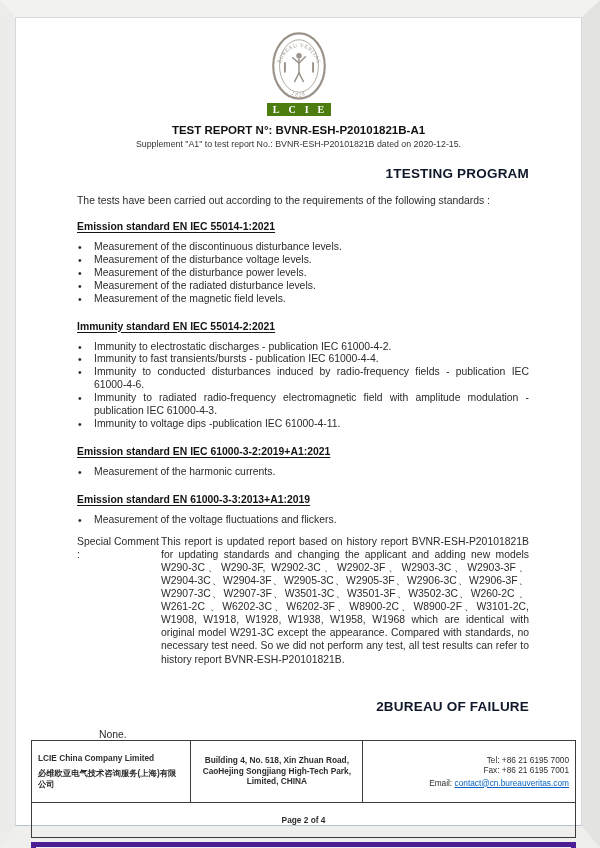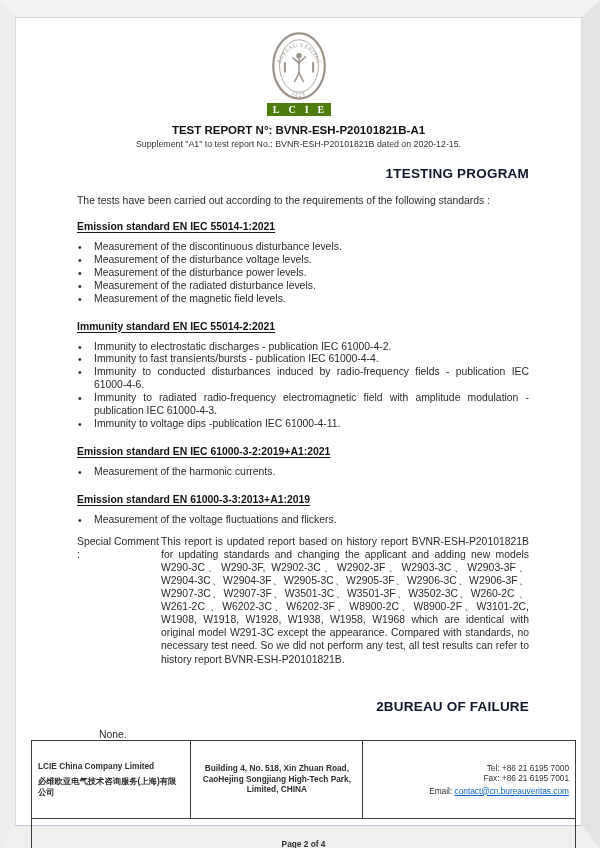--- a/index.html
+++ b/index.html
@@ -54,21 +54,21 @@
   ul.bullets li::before{
     content:"\2022";position:absolute;left:1px;top:0;font-size:10.5px;
   }
   .special{display:flex;margin-top:8px;}
   .sc-label{width:84px;flex:none;line-height:13.1px;}
   .sc-text{flex:1;text-align:justify;line-height:13.1px;}
   .none-line{margin:15px 0 0 22px;}
   
   .footer{margin-top:auto;padding:0 5px 29px 15px;}
   table.ftr{width:100%;border-collapse:collapse;table-layout:fixed;}
-  table.ftr td{border:1px solid #3c3c3c;vertical-align:middle;padding:20px 6px;}
+  table.ftr td{border:1px solid #3c3c3c;vertical-align:middle;padding:12px 6px;}
   td.c1{width:29%;font-weight:bold;font-size:8.3px;}
   td.c2{width:31.5%;font-weight:bold;font-size:8.3px;text-align:center;line-height:10.5px;}
   td.c3{width:39.5%;font-size:8.3px;text-align:right;line-height:10px;}
   .cn-name{margin-top:5px;font-weight:bold;font-size:8.3px;}
   .email-row{margin-top:3px;}
   a.email{color:#0563c1;text-decoration:underline;cursor:pointer;}
   td.pagecell{font-weight:bold;font-size:8.3px;text-align:center;padding:1px 4px;}
   .version-row{
     margin-top:4px;border:5px solid #4c1d95;
     font-size:8.4px;text-align:right;padding:2px 5px;color:#222;

